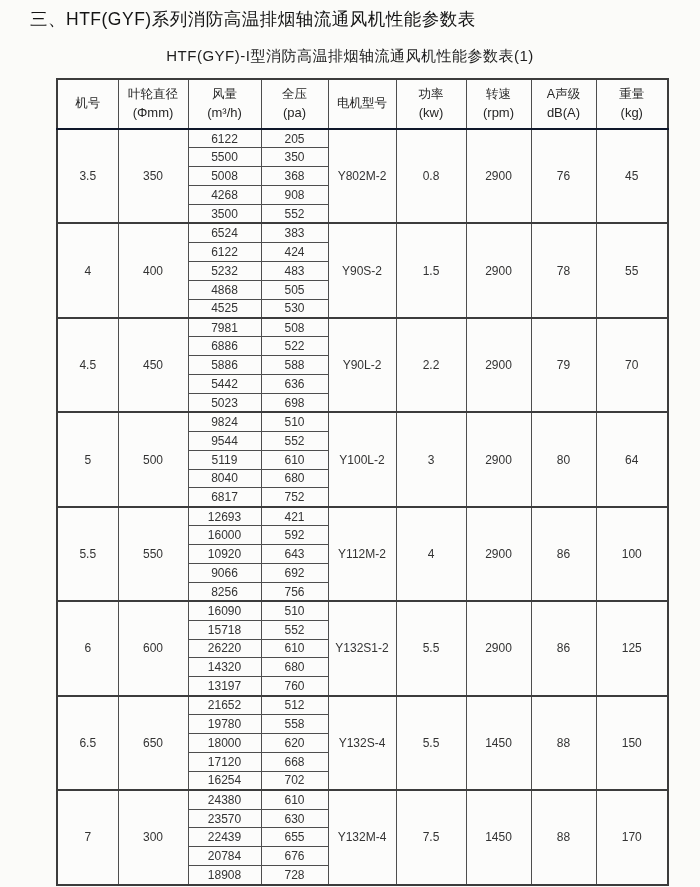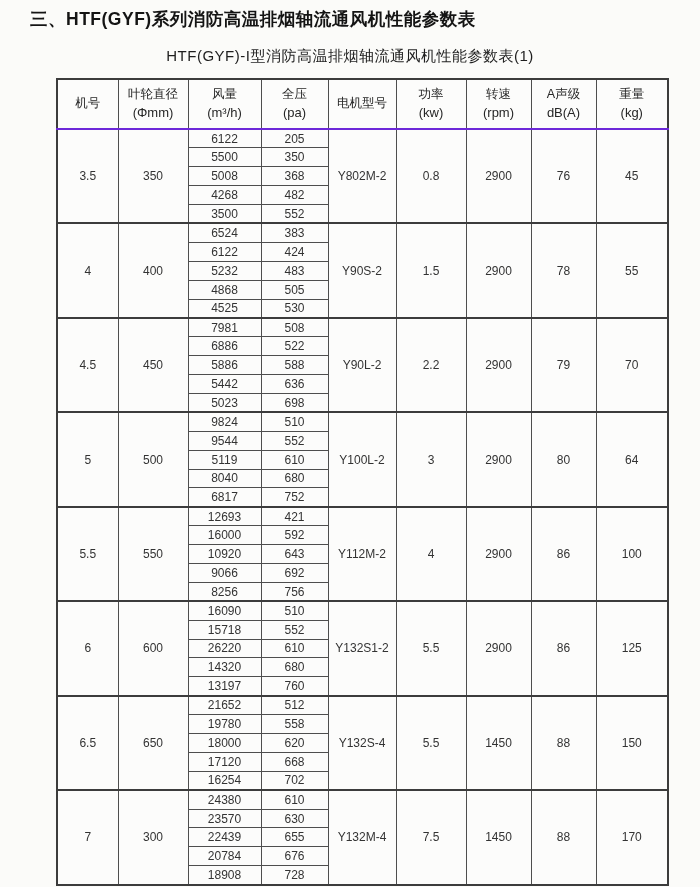--- a/index.html
+++ b/index.html
@@ -13,21 +13,21 @@
     width: 700px;
     height: 887px;
     background: #fbfbf9;
     overflow: hidden;
   }
   .doc-title {
     position: absolute;
     left: 30px;
     top: 7px;
     font-size: 17.5px;
-    font-weight: bold;
+    font-weight: normal;
     color: #141414;
     letter-spacing: 0.5px;
   }
   .doc-subtitle {
     position: absolute;
     top: 47px;
     left: 0;
     width: 700px;
     text-align: center;
     font-size: 15px;
@@ -50,21 +50,21 @@
     vertical-align: middle;
     padding: 0;
   }
   .perf-table thead tr { height: 50px; }
   .perf-table th {
     font-size: 12.5px;
     font-weight: normal;
     color: #262626;
     line-height: 1.25;
   }
-  .perf-table thead { border-bottom: 2px solid #6d28d9; }
+  .perf-table thead { border-bottom: 2px solid #0f172a; }
   .perf-table tbody { border-top: 2px solid #3c3c3c; }
   .perf-table td {
     font-size: 12px;
     color: #333333;
     height: 18.9px;
     line-height: 1;
   }
   .col-unit { font-size: 13px; margin-top: 2px; }
 </style>
 </head>
@@ -139,21 +139,21 @@
         <tr>
           <td>5500</td>
           <td>350</td>
         </tr>
         <tr>
           <td>5008</td>
           <td>368</td>
         </tr>
         <tr>
           <td>4268</td>
-          <td>482</td>
+          <td>908</td>
         </tr>
         <tr>
           <td>3500</td>
           <td>552</td>
         </tr>
       </tbody>
       <tbody>
         <tr>
           <td rowspan="5">4</td>
           <td rowspan="5">400</td>

